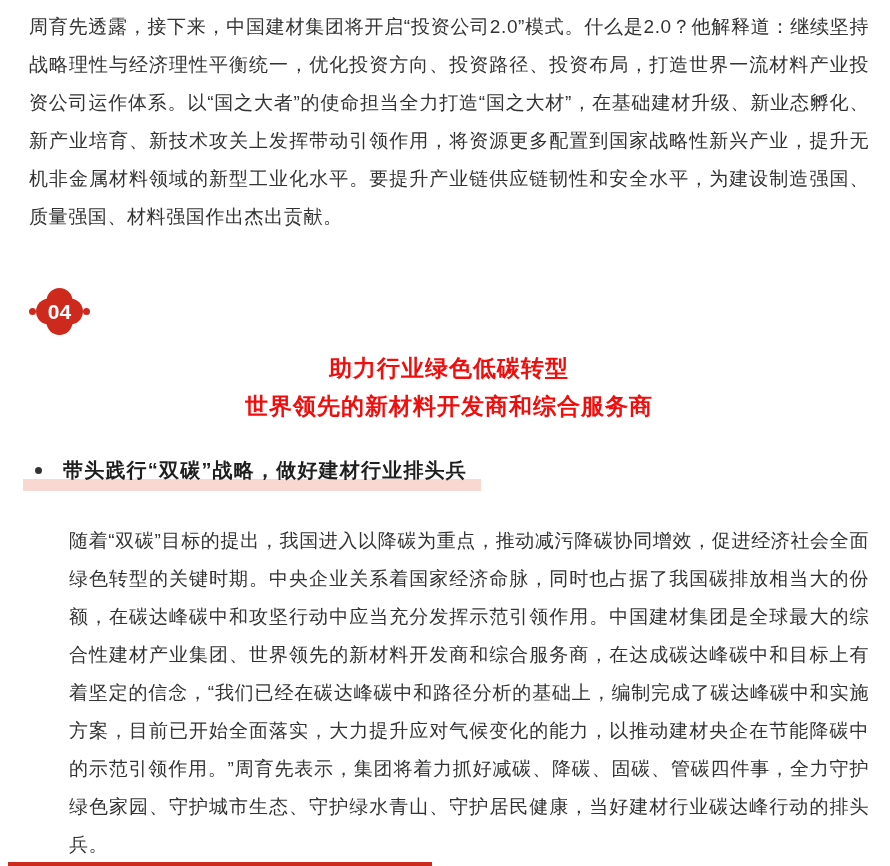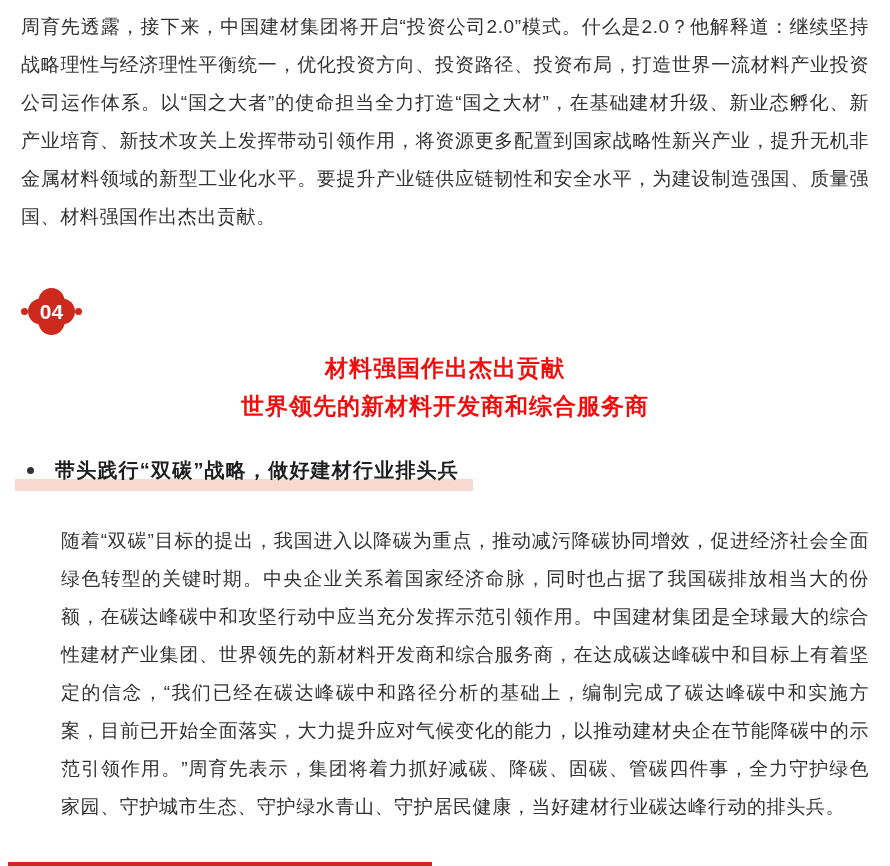--- a/index.html
+++ b/index.html
@@ -8,21 +8,21 @@
       background: #ffffff;
     }
     body {
       width: 890px;
       height: 866px;
       position: relative;
       overflow: hidden;
       font-family: "Liberation Sans", "DejaVu Sans", sans-serif;
     }
     .content {
-      padding: 8px 21px 0 21px;
+      padding: 8px 21px 0 29px;
     }
     .para {
       margin: 0;
       font-size: 19px;
       line-height: 38px;
       letter-spacing: 0.6px;
       color: #333333;
       text-align: justify;
       text-justify: inter-ideograph;
     }
@@ -126,21 +126,21 @@
           <circle cx="13" cy="23.5" r="13"></circle>
           <circle cx="34" cy="23.5" r="13"></circle>
         </g>
         <text x="23.5" y="31" text-anchor="middle" font-family="Liberation Sans, DejaVu Sans, sans-serif" font-size="21" font-weight="bold" fill="#ffffff">04</text>
       </svg>
     </span>
     <span class="side-dot"></span>
   </div>
 
   <div class="titles">
-    <h2 class="section-title">材料强国作出杰出贡献</h2>
+    <h2 class="section-title">助力行业绿色低碳转型</h2>
     <h2 class="section-title">世界领先的新材料开发商和综合服务商</h2>
   </div>
 
   <div class="bullet-row">
     <span class="bullet-dot"></span>
     <span class="bullet-text">带头践行“双碳”战略，做好建材行业排头兵</span>
     <span class="bullet-highlight"></span>
   </div>
 
   <p class="para para-2">随着“双碳”目标的提出，我国进入以降碳为重点，推动减污降碳协同增效，促进经济社会全面绿色转型的关键时期。中央企业关系着国家经济命脉，同时也占据了我国碳排放相当大的份额，在碳达峰碳中和攻坚行动中应当充分发挥示范引领作用。中国建材集团是全球最大的综合性建材产业集团、世界领先的新材料开发商和综合服务商，在达成碳达峰碳中和目标上有着坚定的信念，“我们已经在碳达峰碳中和路径分析的基础上，编制完成了碳达峰碳中和实施方案，目前已开始全面落实，大力提升应对气候变化的能力，以推动建材央企在节能降碳中的示范引领作用。”周育先表示，集团将着力抓好减碳、降碳、固碳、管碳四件事，全力守护绿色家园、守护城市生态、守护绿水青山、守护居民健康，当好建材行业碳达峰行动的排头兵。</p>

